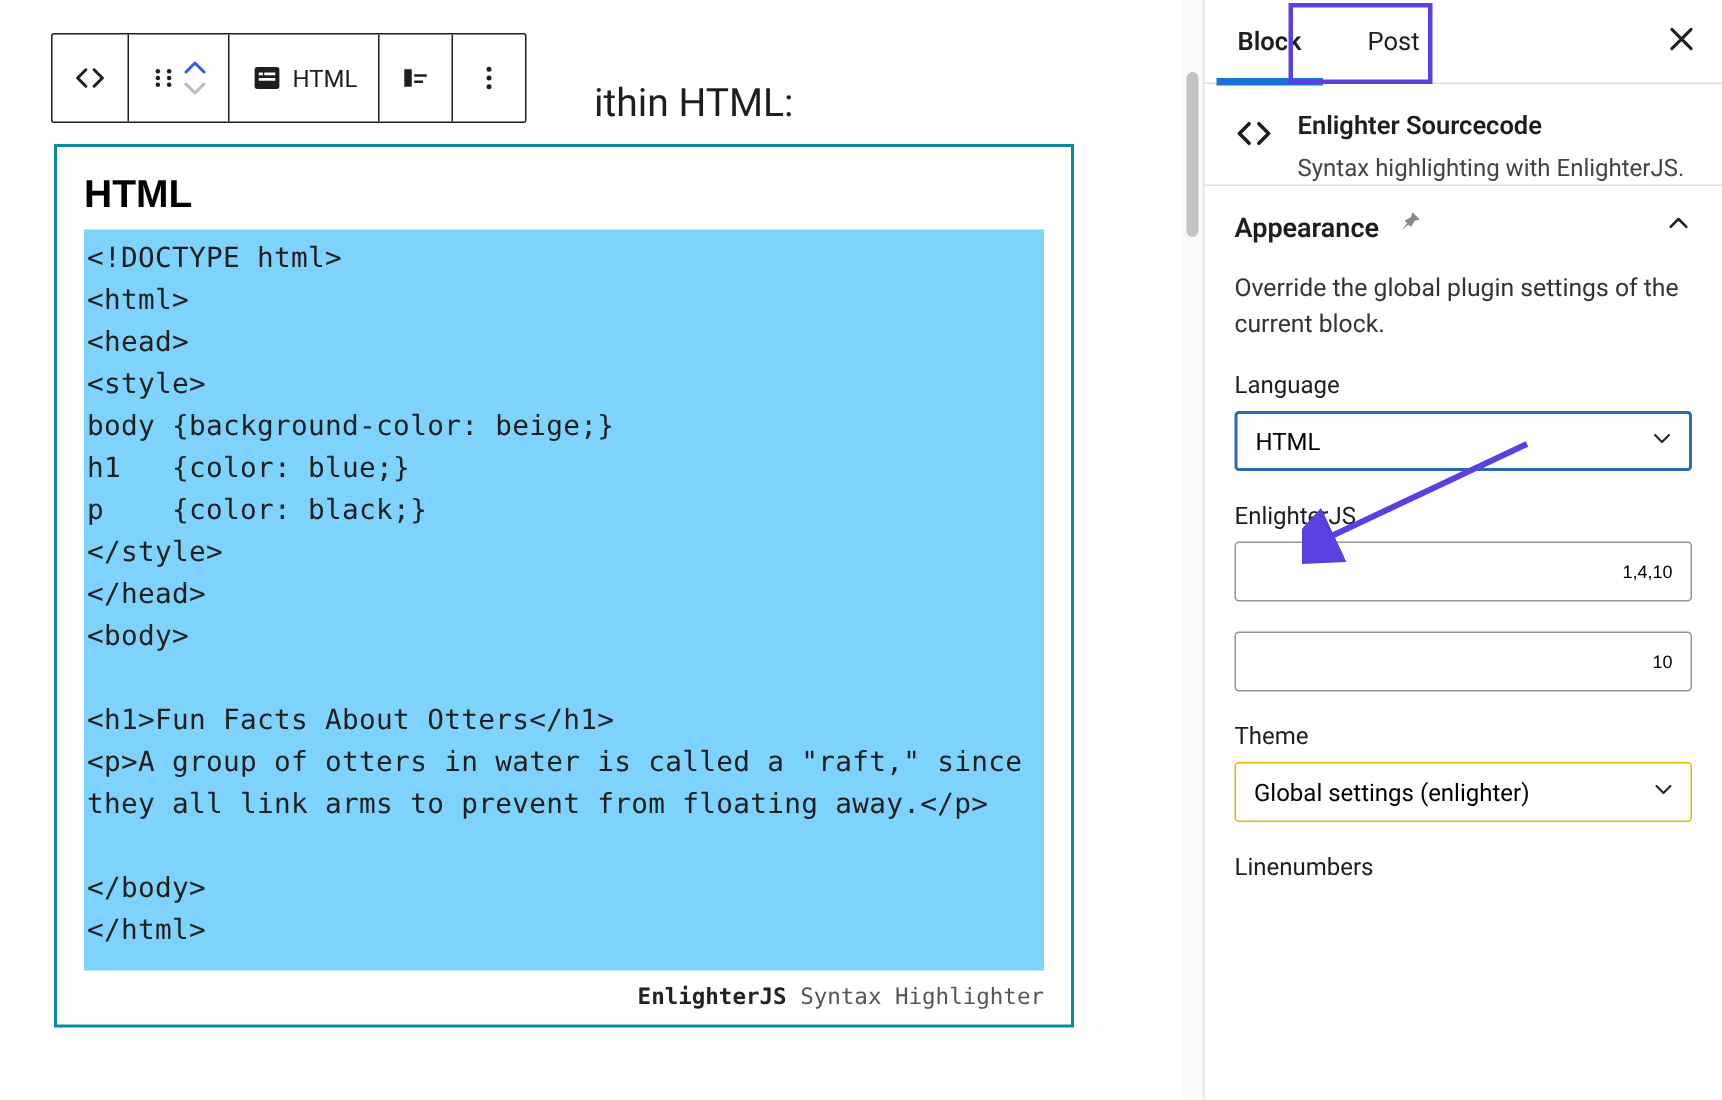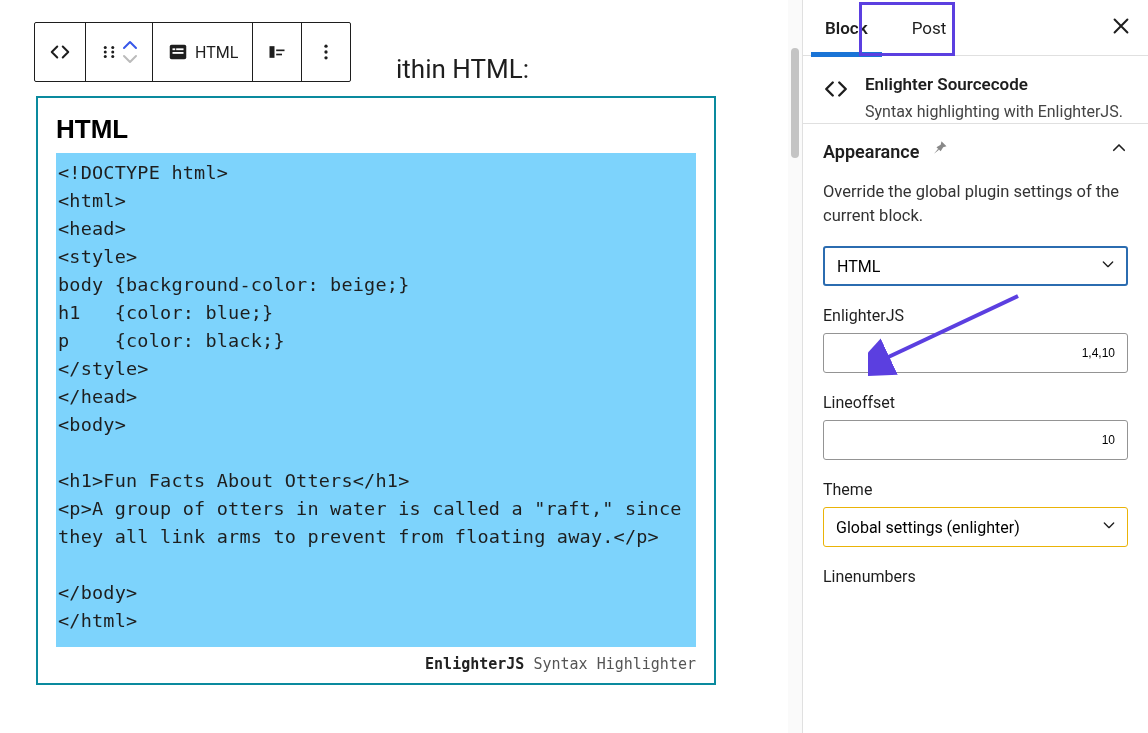--- a/index.html
+++ b/index.html
@@ -358,37 +358,37 @@
           <svg width="18" height="18" viewBox="0 0 24 24">
               <path d="M5 15l7-7 7 7" stroke="#1e1e1e" stroke-width="2.2" fill="none" stroke-linecap="round" stroke-linejoin="round"></path>
             </svg>
         </span>
       </div>
 
       <div class="panel-body">
         <div class="panel-note">Override the global plugin settings of the current block.</div>
 
         <div class="field-group">
+          <label class="field-label">Language</label>
           <div class="select-wrap">
             <span>HTML</span>
             <span class="chev">
               <svg width="16" height="16" viewBox="0 0 24 24">
                   <path d="M5 9l7 7 7-7" stroke="#1e1e1e" stroke-width="2" fill="none" stroke-linecap="round" stroke-linejoin="round"></path>
                 </svg>
             </span>
           </div>
         </div>
 
         <div class="field-group">
           <label class="field-label">EnlighterJS</label>
           <input class="text-input" value="1,4,10" style="">
         </div>
 
         <div class="field-group">
-          <label class="field-label">Lineoffset</label>
           <input class="text-input" value="10" style="">
         </div>
 
         <div class="field-group">
           <label class="field-label">Theme</label>
           <div class="select-plain">
             <span>Global settings (enlighter)</span>
             <span class="chev">
               <svg width="16" height="16" viewBox="0 0 24 24">
                   <path d="M5 9l7 7 7-7" stroke="#1e1e1e" stroke-width="2" fill="none" stroke-linecap="round" stroke-linejoin="round"></path>

